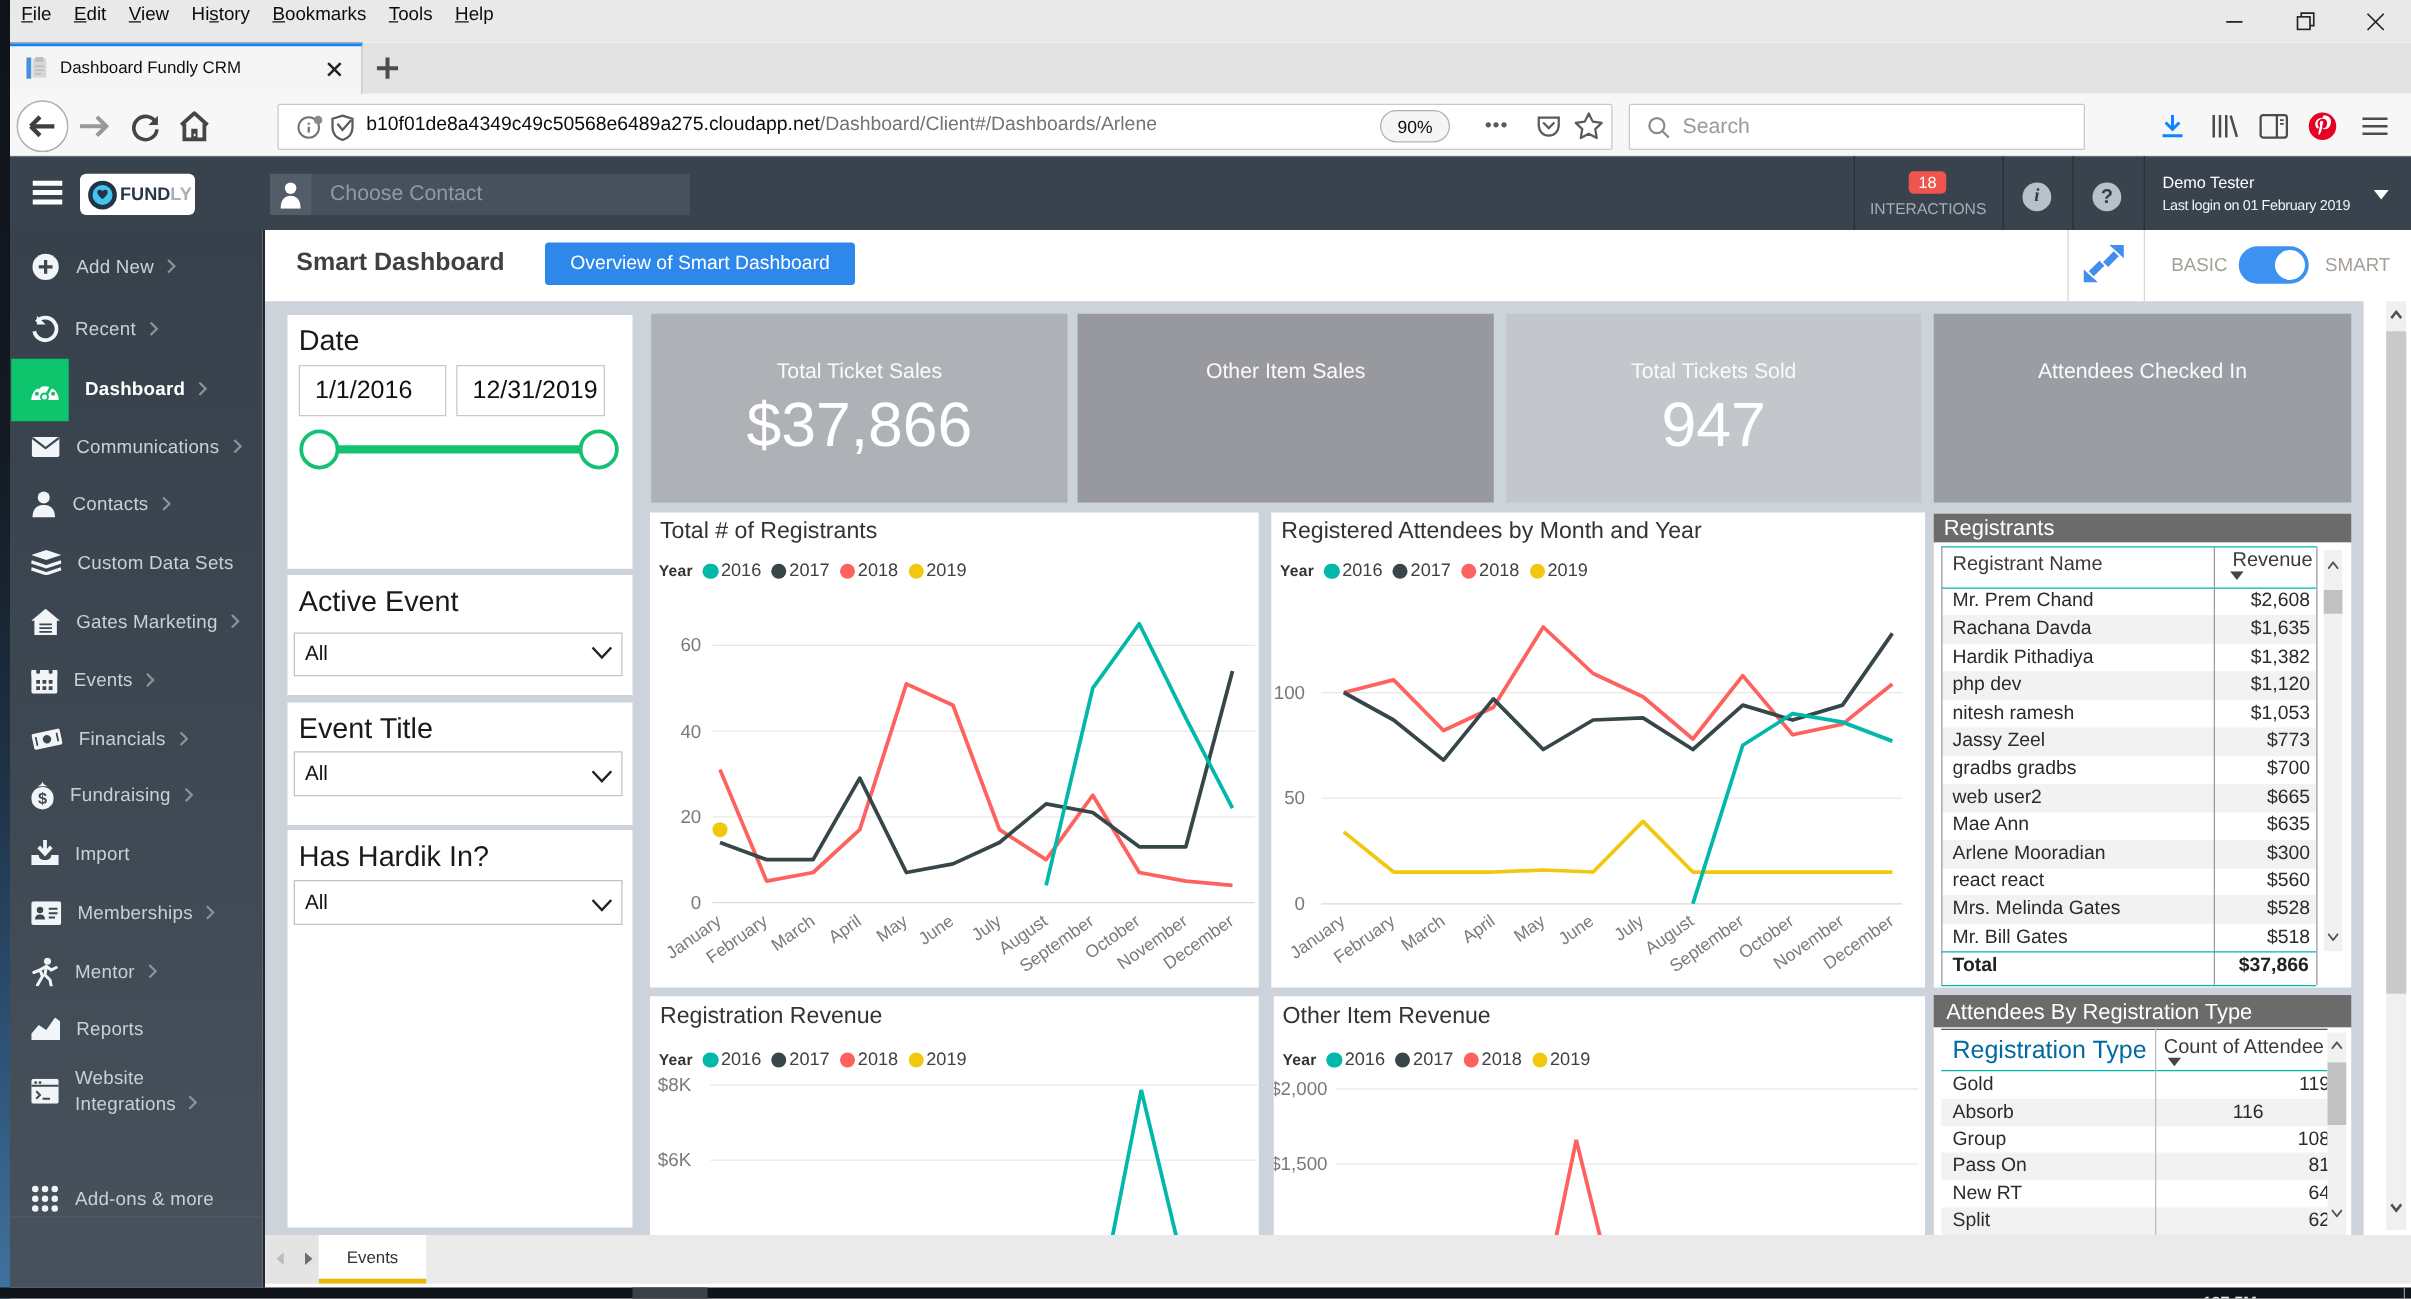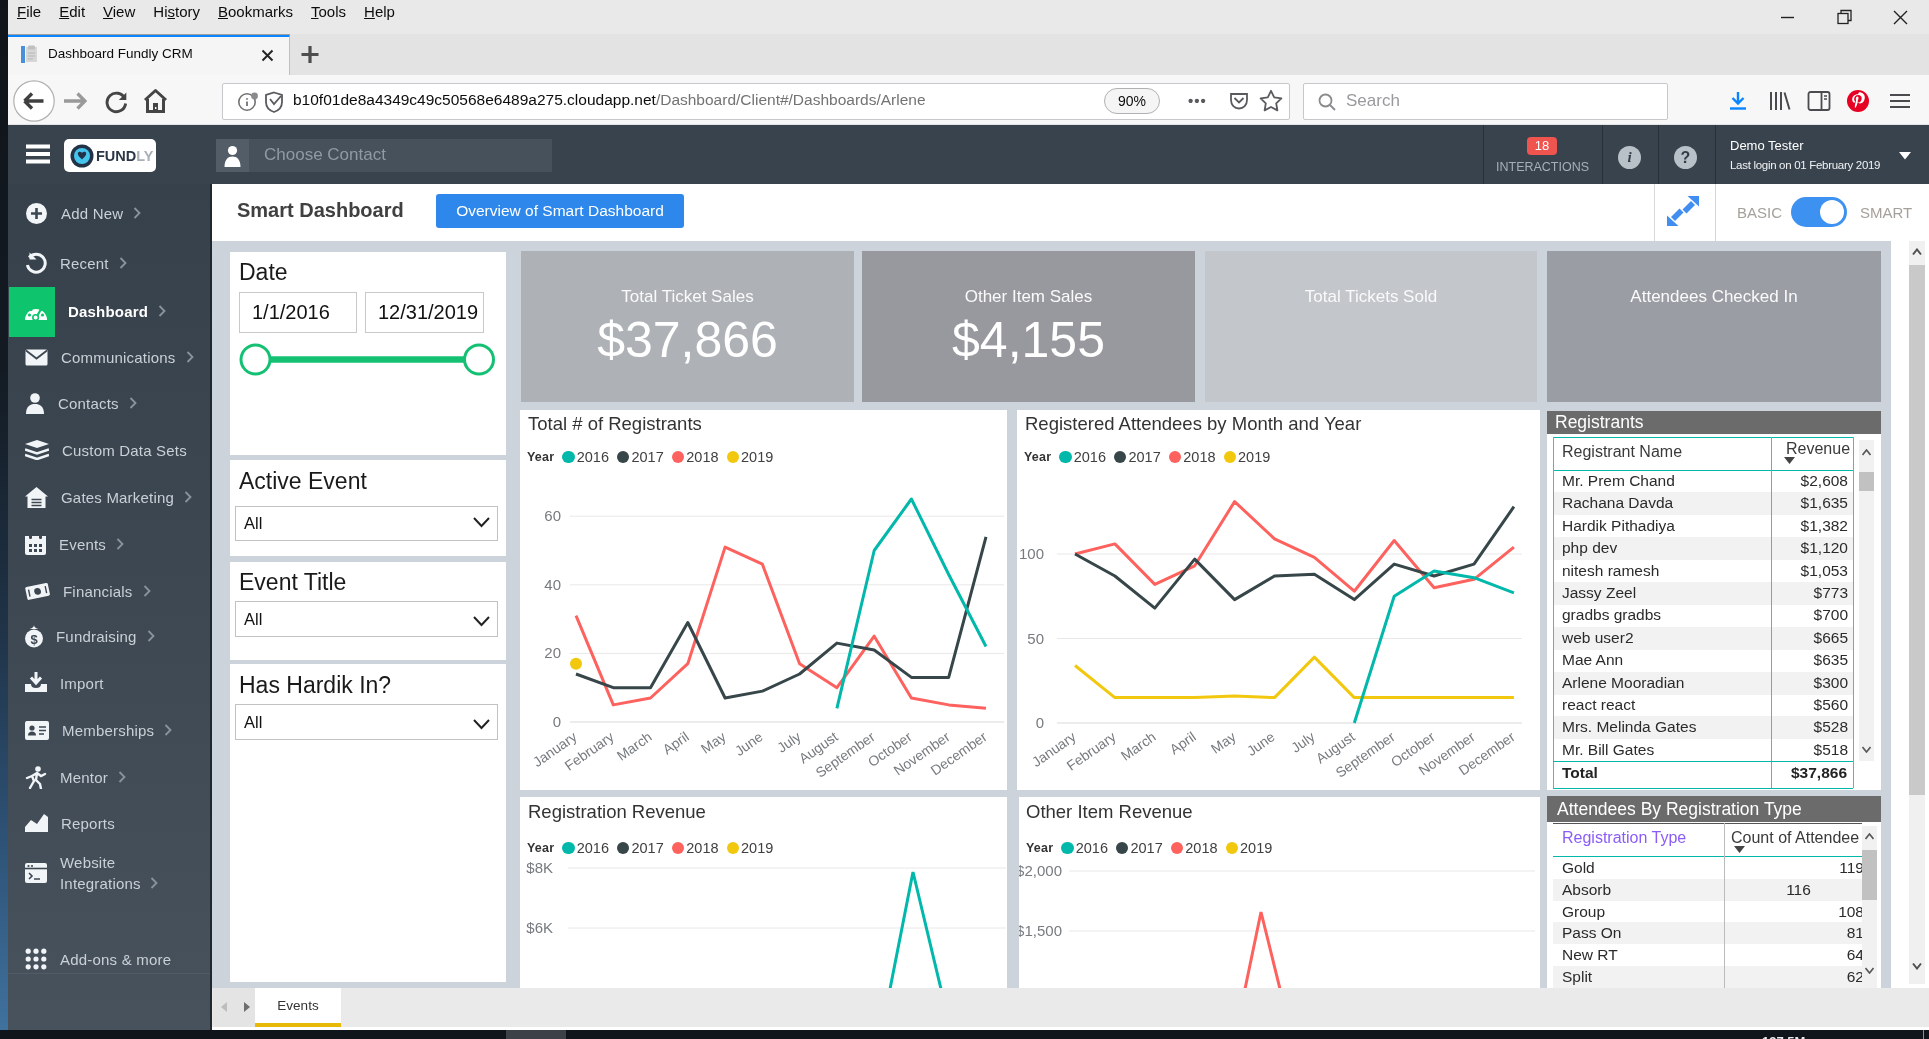--- a/index.html
+++ b/index.html
@@ -409,24 +409,24 @@
 .kpi { position:absolute; top:251px; height:151px; color:#fff; text-align:center; }
 .kpi .t { font-size:17px; margin-top:36px; color:#fafafa; }
 .kpi .v { font-size:50px; margin-top:4px; }
 </style>
 <div class="kpi" style="left:521px;width:333px;background:#aeb1b6;">
       <div class="t">Total Ticket Sales</div>
       <div class="v">$37,866</div>
     </div>
 <div class="kpi" style="left:862px;width:333px;background:#97999e;">
       <div class="t">Other Item Sales</div>
-      <div class="v">$4,155</div>
     </div>
 <div class="kpi" style="left:1205px;width:332px;background:#c3c6cb;">
       <div class="t">Total Tickets Sold</div>
+      <div class="v">947</div>
     </div>
 <div class="kpi" style="left:1547px;width:334px;background:#9a9da3;">
       <div class="t">Attendees Checked In</div>
     </div>
 </div>
 <div id="charts">
 <style>
 .card { position:absolute; background:#fff; }
 .ctitle { position:absolute; font-size:18.5px; color:#333; }
 .legend { position:absolute; font-size:14.5px; color:#404040; display:flex; align-items:center; }
@@ -632,21 +632,21 @@
 <svg class="abs" style="left:1862px;top:449px;" width="9" height="7" viewBox="0 0 9 7">
       <path d="M0.5 6 L4.5 1 L8.5 6" stroke="#555" stroke-width="1.6" fill="none"></path>
     </svg>
 <svg class="abs" style="left:1862px;top:746px;" width="9" height="7" viewBox="0 0 9 7">
       <path d="M0.5 1 L4.5 6 L8.5 1" stroke="#555" stroke-width="1.6" fill="none"></path>
     </svg>
 
 <div class="abs" style="left:1547px;top:796px;width:334px;height:26px;background:#6b6b6b;color:#fff;font-size:17.5px;line-height:26px;padding-left:10px;">Attendees By Registration Type</div>
 <div class="abs" style="left:1547px;top:822px;width:334px;height:166px;background:#fff;"></div>
 <div class="abs" style="left:1553px;top:823px;width:309px;height:1px;background:#555;"></div>
-<div class="abs" style="left:1562px;top:829px;font-size:16px;color:#8b5cf6;">Registration Type</div>
+<div class="abs" style="left:1562px;top:829px;font-size:20px;color:#0369a1;">Registration Type</div>
 <div class="abs" style="left:1731px;top:829px;width:131px;overflow:hidden;font-size:16px;color:#3a3a3a;">Count of Attendee</div>
 <svg class="abs" style="left:1734px;top:846px;" width="11" height="7" viewBox="0 0 11 7">
       <path d="M0 0 H11 L5.5 7 Z" fill="#444"></path>
     </svg>
 <div class="abs" style="left:1553px;top:856px;width:309px;height:1px;background:#01b8aa;"></div>
 <div id="attrows">
 <div class="arow" style="top:857px;">
         <span style="position:absolute;left:9px;top:2px;">Gold</span>
         <span style="position:absolute;left:180px;width:131px;text-align:right;top:2px;">119</span>
       </div>

